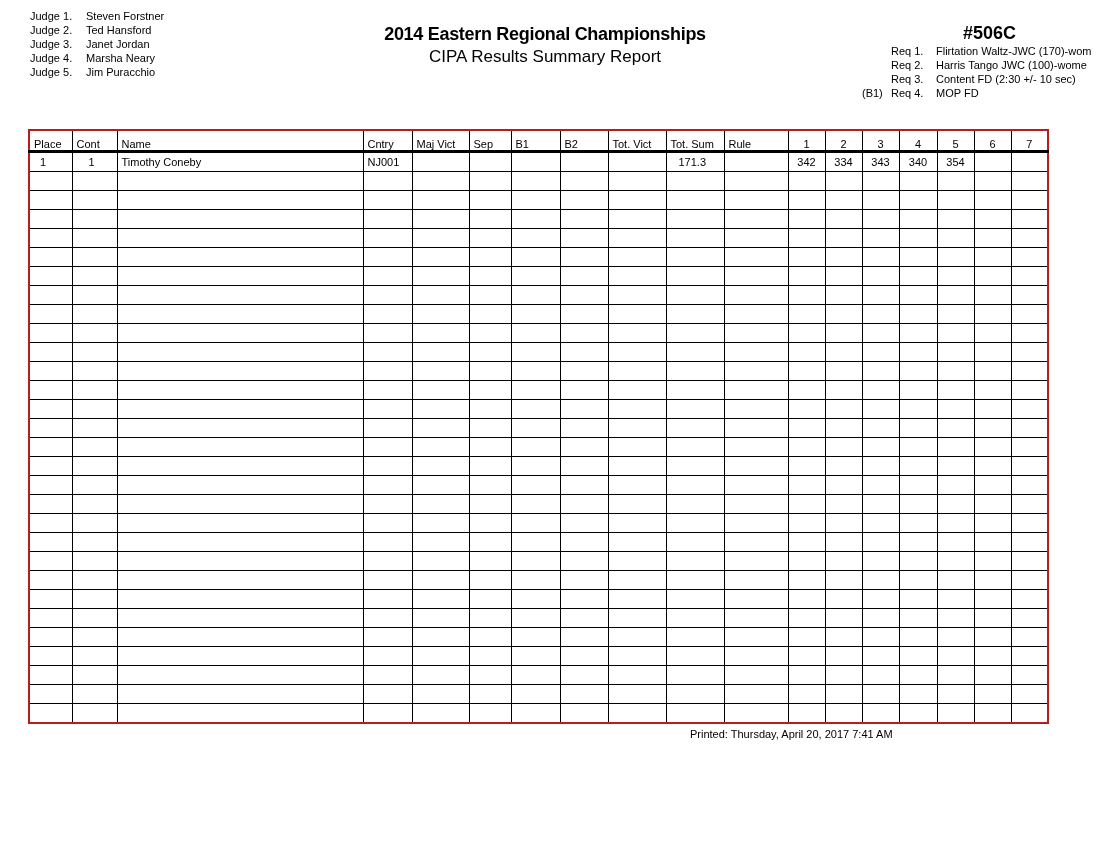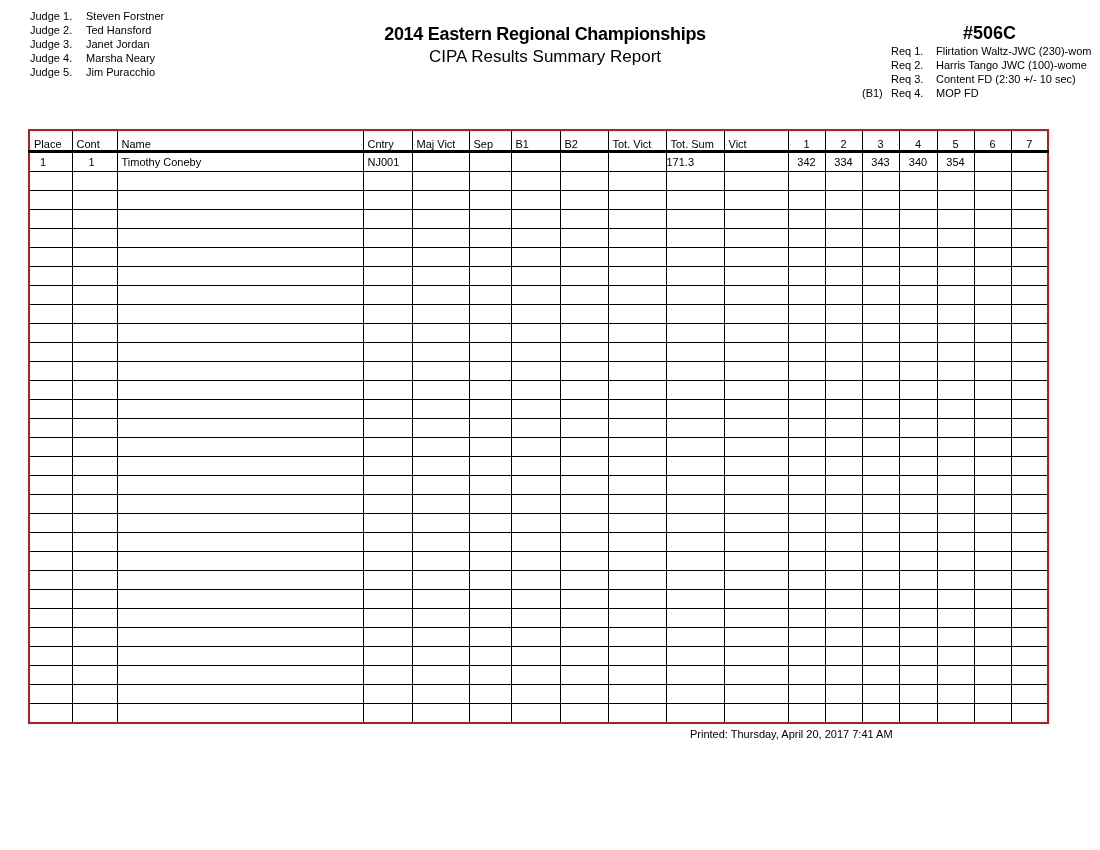--- a/index.html
+++ b/index.html
@@ -34,21 +34,21 @@
     <div class="row"><span class="num">Judge  5.</span><span>Jim Puracchio</span></div>
   </div>
 
 <div class="title-block">
   <div class="t1">2014 Eastern Regional Championships</div>
   <div class="t4">CIPA Results Summary Report</div>
 </div>
 
 <div class="event-id">#506C</div>
 <div class="reqs" id="reqs">
-    <div class="r"><span class="pre"></span><span class="lab">Req  1.</span><span class="txt">Flirtation Waltz-JWC (230)-wom</span></div>
+    <div class="r"><span class="pre"></span><span class="lab">Req  1.</span><span class="txt">Flirtation Waltz-JWC (170)-wom</span></div>
     <div class="r"><span class="pre"></span><span class="lab">Req  2.</span><span class="txt">Harris Tango JWC (100)-wome</span></div>
     <div class="r"><span class="pre"></span><span class="lab">Req  3.</span><span class="txt">Content FD (2:30 +/- 10 sec)</span></div>
     <div class="r"><span class="pre">(B1)</span><span class="lab">Req  4.</span><span class="txt">MOP FD</span></div>
   </div>
 
 <table class="grid" id="grid">
   <colgroup>
     <col style="width:43px">
       <col style="width:45px">
       <col style="width:246px">
@@ -73,42 +73,42 @@
         <th>Place</th>
         <th>Cont</th>
         <th>Name</th>
         <th>Cntry</th>
         <th>Maj Vict</th>
         <th>Sep</th>
         <th>B1</th>
         <th>B2</th>
         <th>Tot. Vict</th>
         <th>Tot. Sum</th>
-        <th>Vict</th>
+        <th>Rule</th>
         <th class="c">1</th>
         <th class="c">2</th>
         <th class="c">3</th>
         <th class="c">4</th>
         <th class="c">5</th>
         <th class="c">6</th>
         <th class="c">7</th>
       </tr>
     </thead>
   <tbody id="body-rows">
       <tr>
         <td style="text-align: left; padding-left: 10px;">1</td>
         <td style="text-align: left; padding-left: 16px;">1</td>
         <td>Timothy Coneby</td>
         <td>NJ001</td>
         <td></td>
         <td></td>
         <td></td>
         <td></td>
         <td></td>
-        <td style="padding-left: 0;">171.3</td>
+        <td style="padding-left: 12px;">171.3</td>
         <td></td>
         <td class="c">342</td>
         <td class="c">334</td>
         <td class="c">343</td>
         <td class="c">340</td>
         <td class="c">354</td>
         <td class="c"></td>
         <td class="c"></td>
       </tr>
       <tr>

